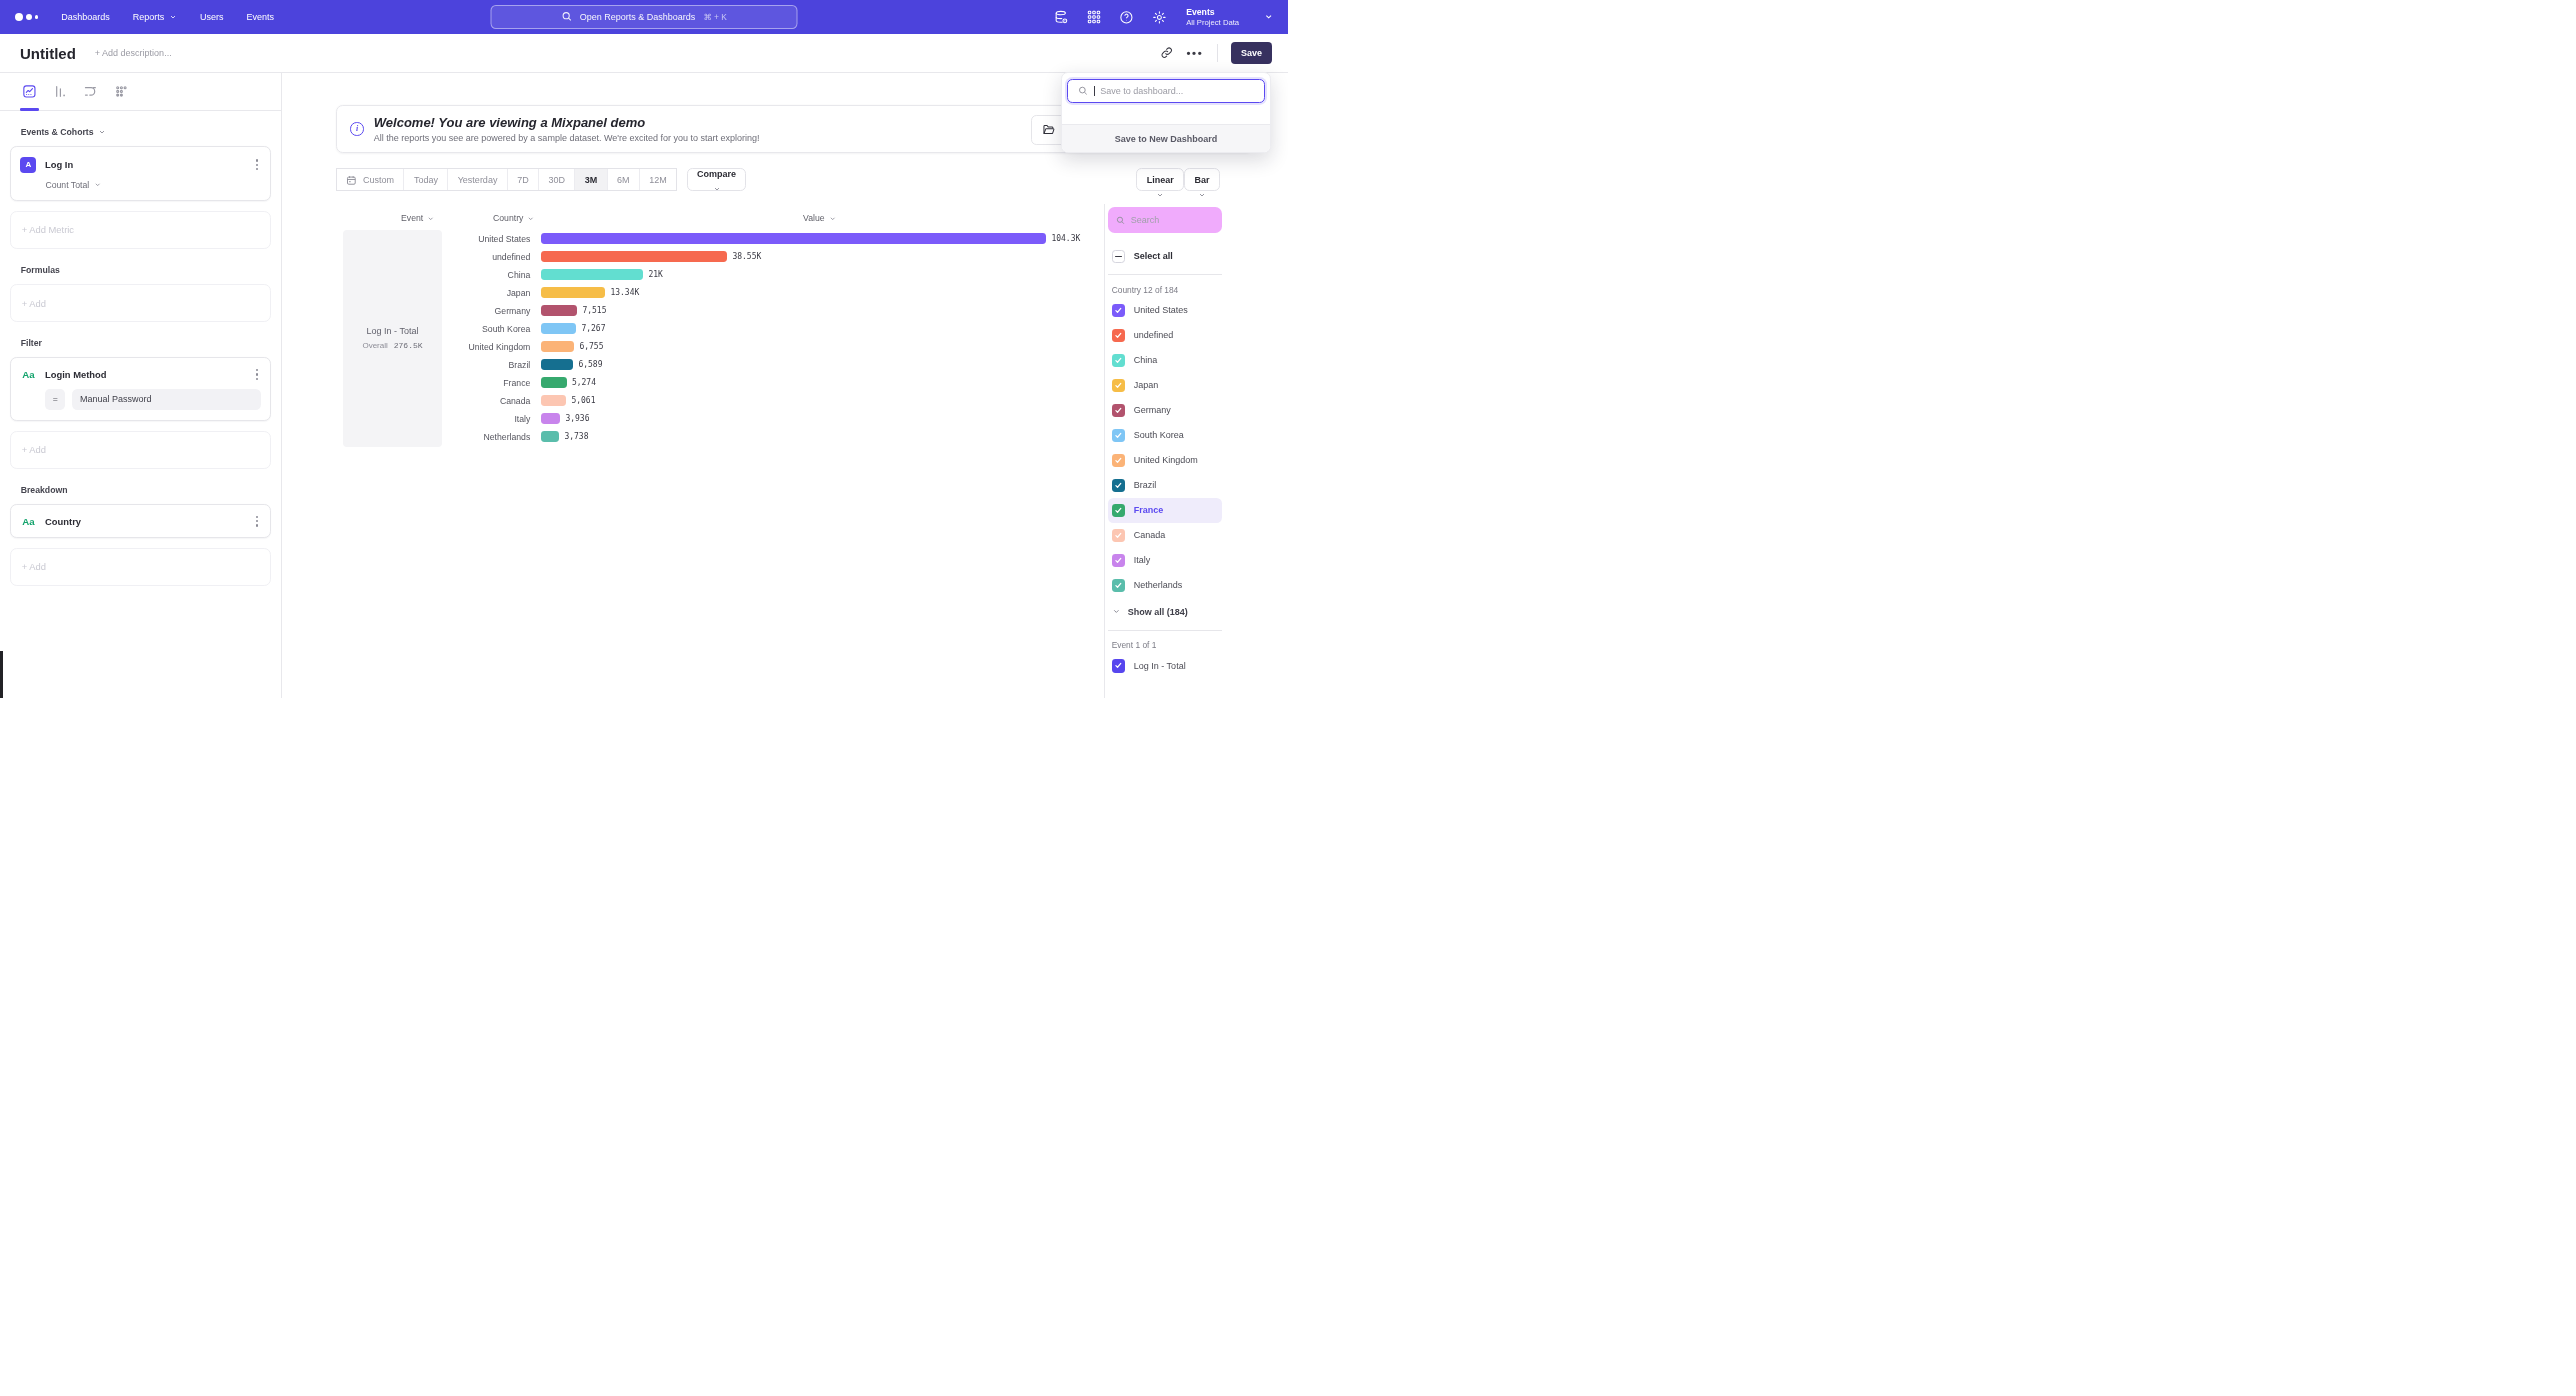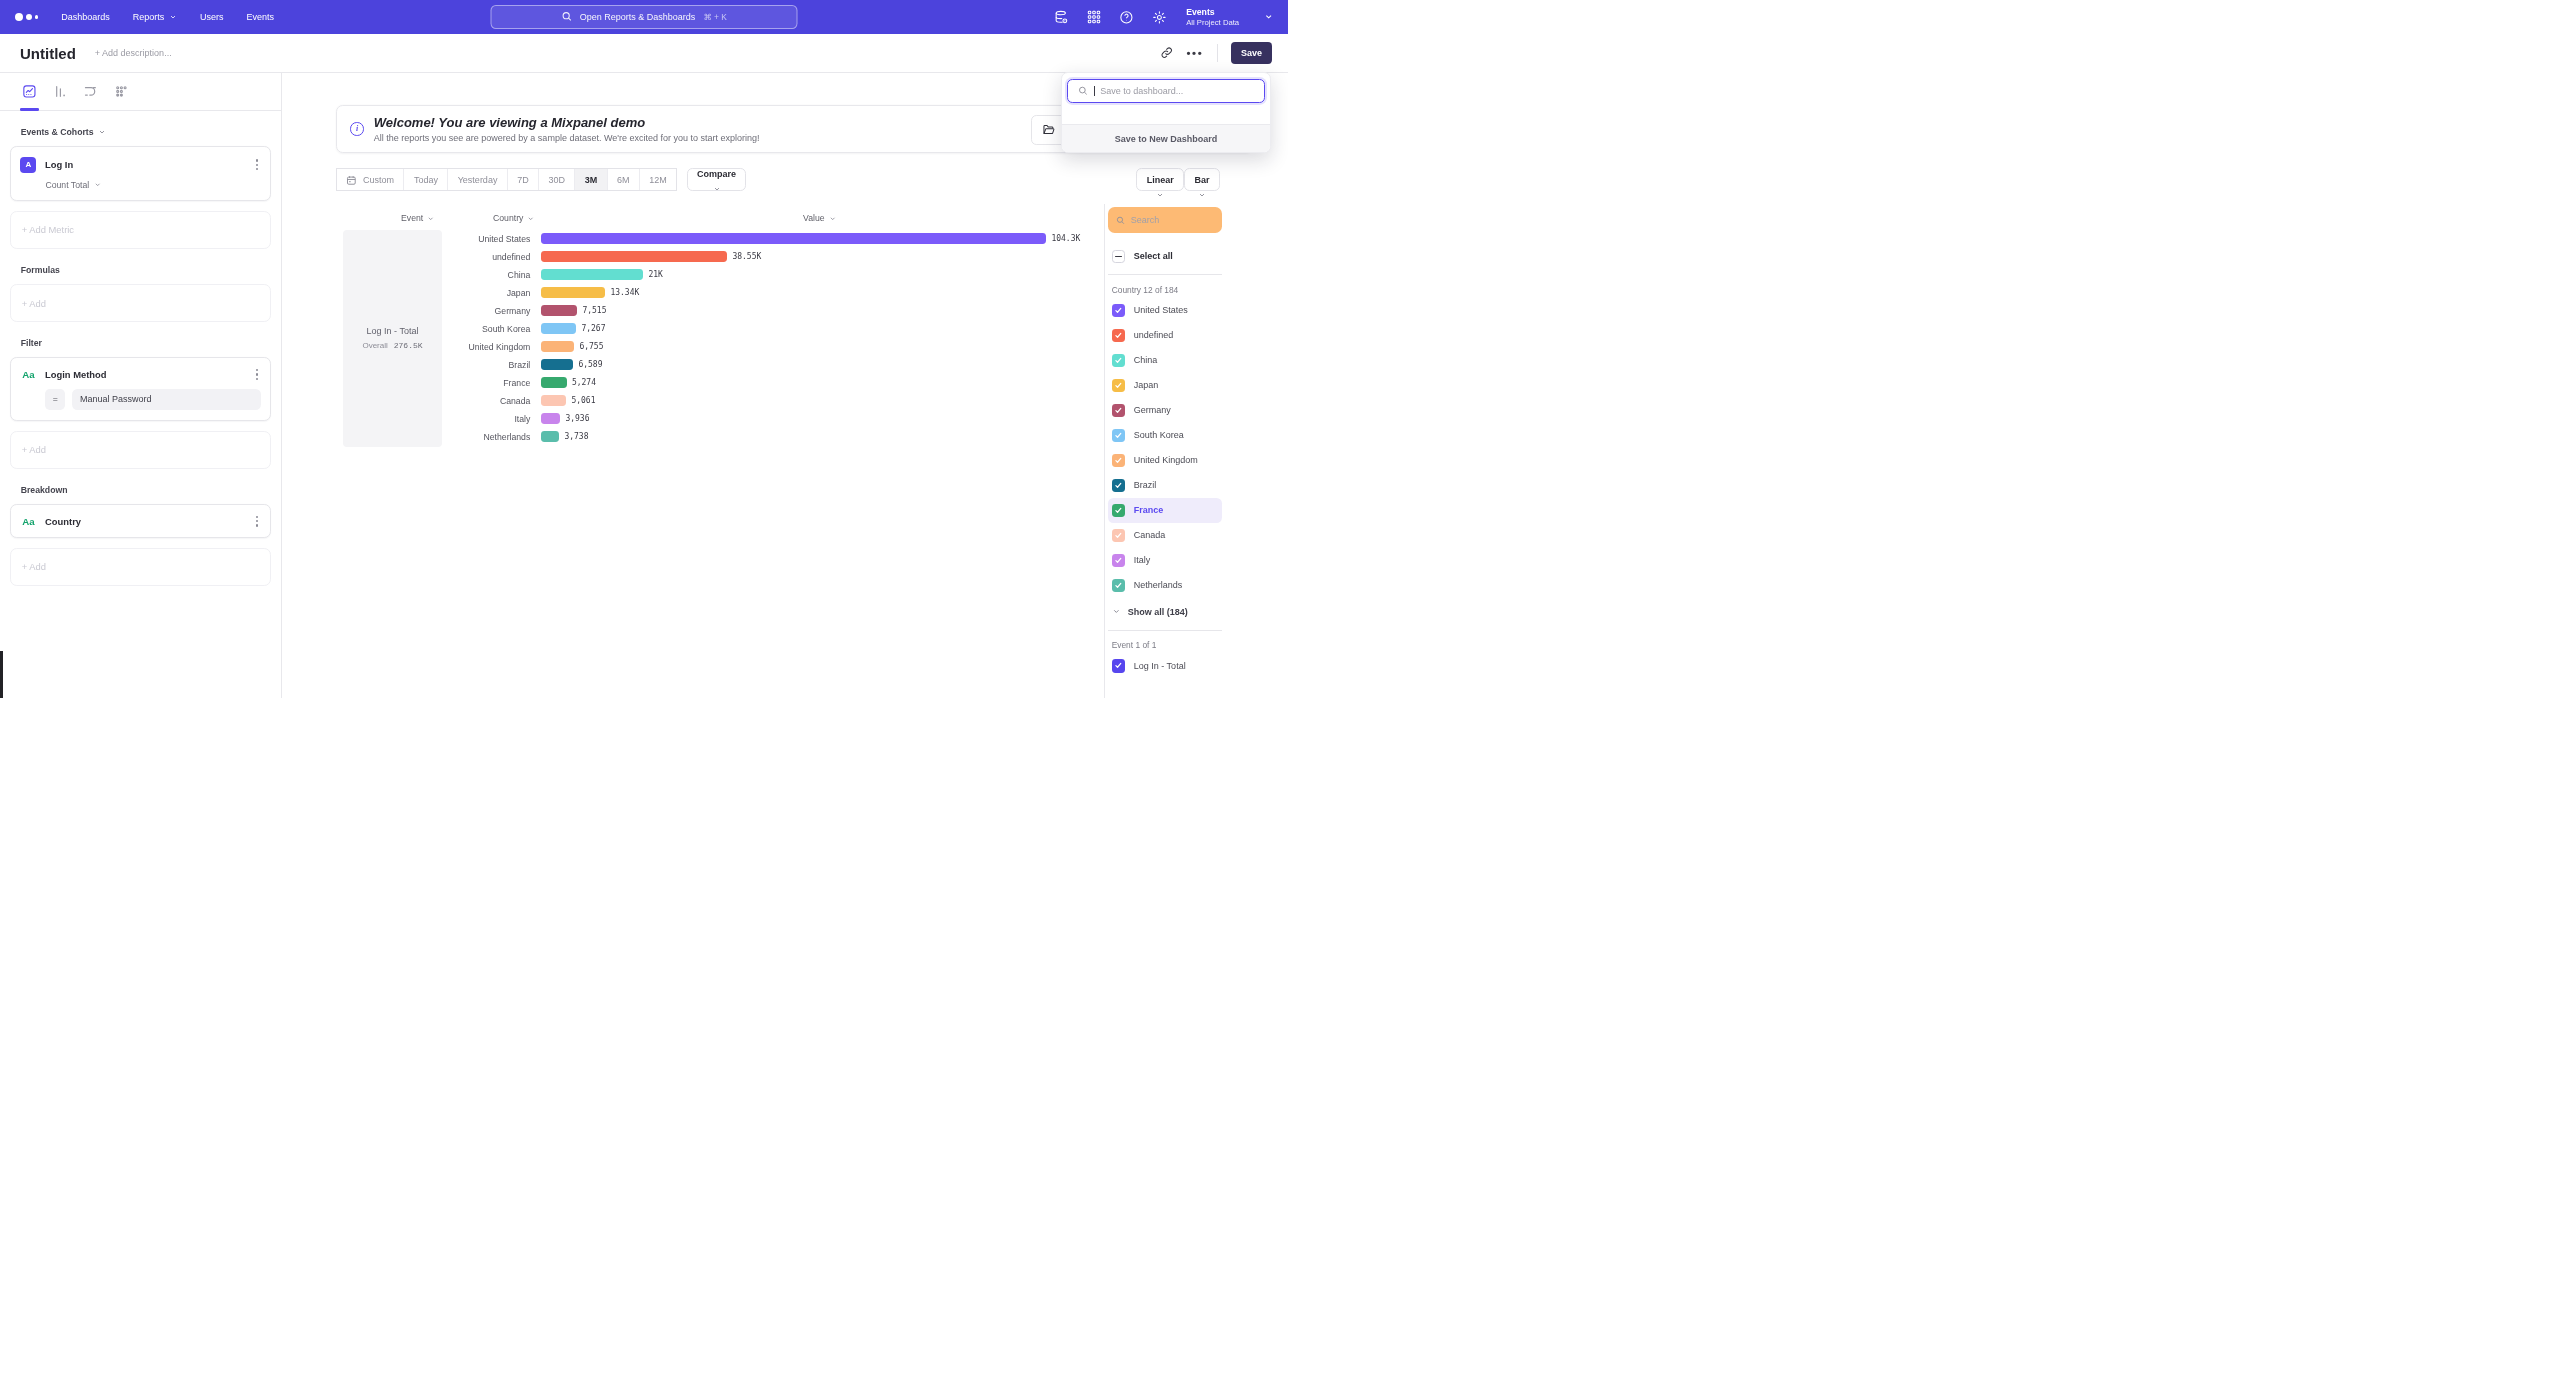--- a/index.html
+++ b/index.html
@@ -89,21 +89,21 @@
   .series-overall .num { font-family:Liberation Mono, monospace; font-size:8px; color:#6e6e78; }
   .bars { position:absolute; left:160px; top:25.5px; }
   .bar-row { height:18px; display:flex; align-items:center; }
   .bar-label { width:99px; text-align:right; padding-right:10.7px; font-size:8.7px; color:#55555e; flex:none; white-space:nowrap; }
   .bar { height:10.7px; border-radius:3.4px; flex:none; }
   .bar-value { margin-left:5.4px; font-family:"DejaVu Sans Mono",monospace; font-size:8px; color:#3a3a44; white-space:nowrap; }
 
   
   .filter-panel { width:184px; flex:none; border-left:0.7px solid #e8e8ec; padding:3.4px 0 0 2.7px; }
   .fp-inner { width:114px; }
-  .fp-search { height:25.5px; background:#fdba74; border-radius:6.7px; display:flex; align-items:center; gap:6px; padding:0 8px; color:#8f8f99; }
+  .fp-search { height:25.5px; background:#f0abfc; border-radius:6.7px; display:flex; align-items:center; gap:6px; padding:0 8px; color:#8f8f99; }
   .fp-search input { border:none; background:transparent; outline:none; width:100%; font-size:9px; font-family:"Liberation Sans",sans-serif; color:#3a3a44; }
   .fp-search input::placeholder { color:#a0a0aa; }
   .fp-row { display:flex; align-items:center; gap:8.7px; height:25px; padding:0 5.4px 0 4px; font-size:9px; color:#4c4c55; cursor:pointer; }
   .fp-row.highlight { background:#efecfb; border-radius:5.4px; color:#5b49f0; font-weight:600; }
   .fp-select-all { margin-top:13.4px; height:20px; font-weight:700; color:#2c2c34; }
   .cb { width:13.4px; height:13.4px; border-radius:3.4px; flex:none; display:flex; align-items:center; justify-content:center; }
   .cb.empty { background:#fff; border:0.7px solid #d5d5de; }
   .cb.empty i { width:6.7px; height:1.3px; background:#3a3a44; border-radius:0.7px; display:block; }
   .fp-div { height:0.7px; background:#e6e6ea; margin-top:8px; }
   .fp-group { margin-top:10px; font-size:8.4px; color:#7c7c86; padding-left:4px; }

